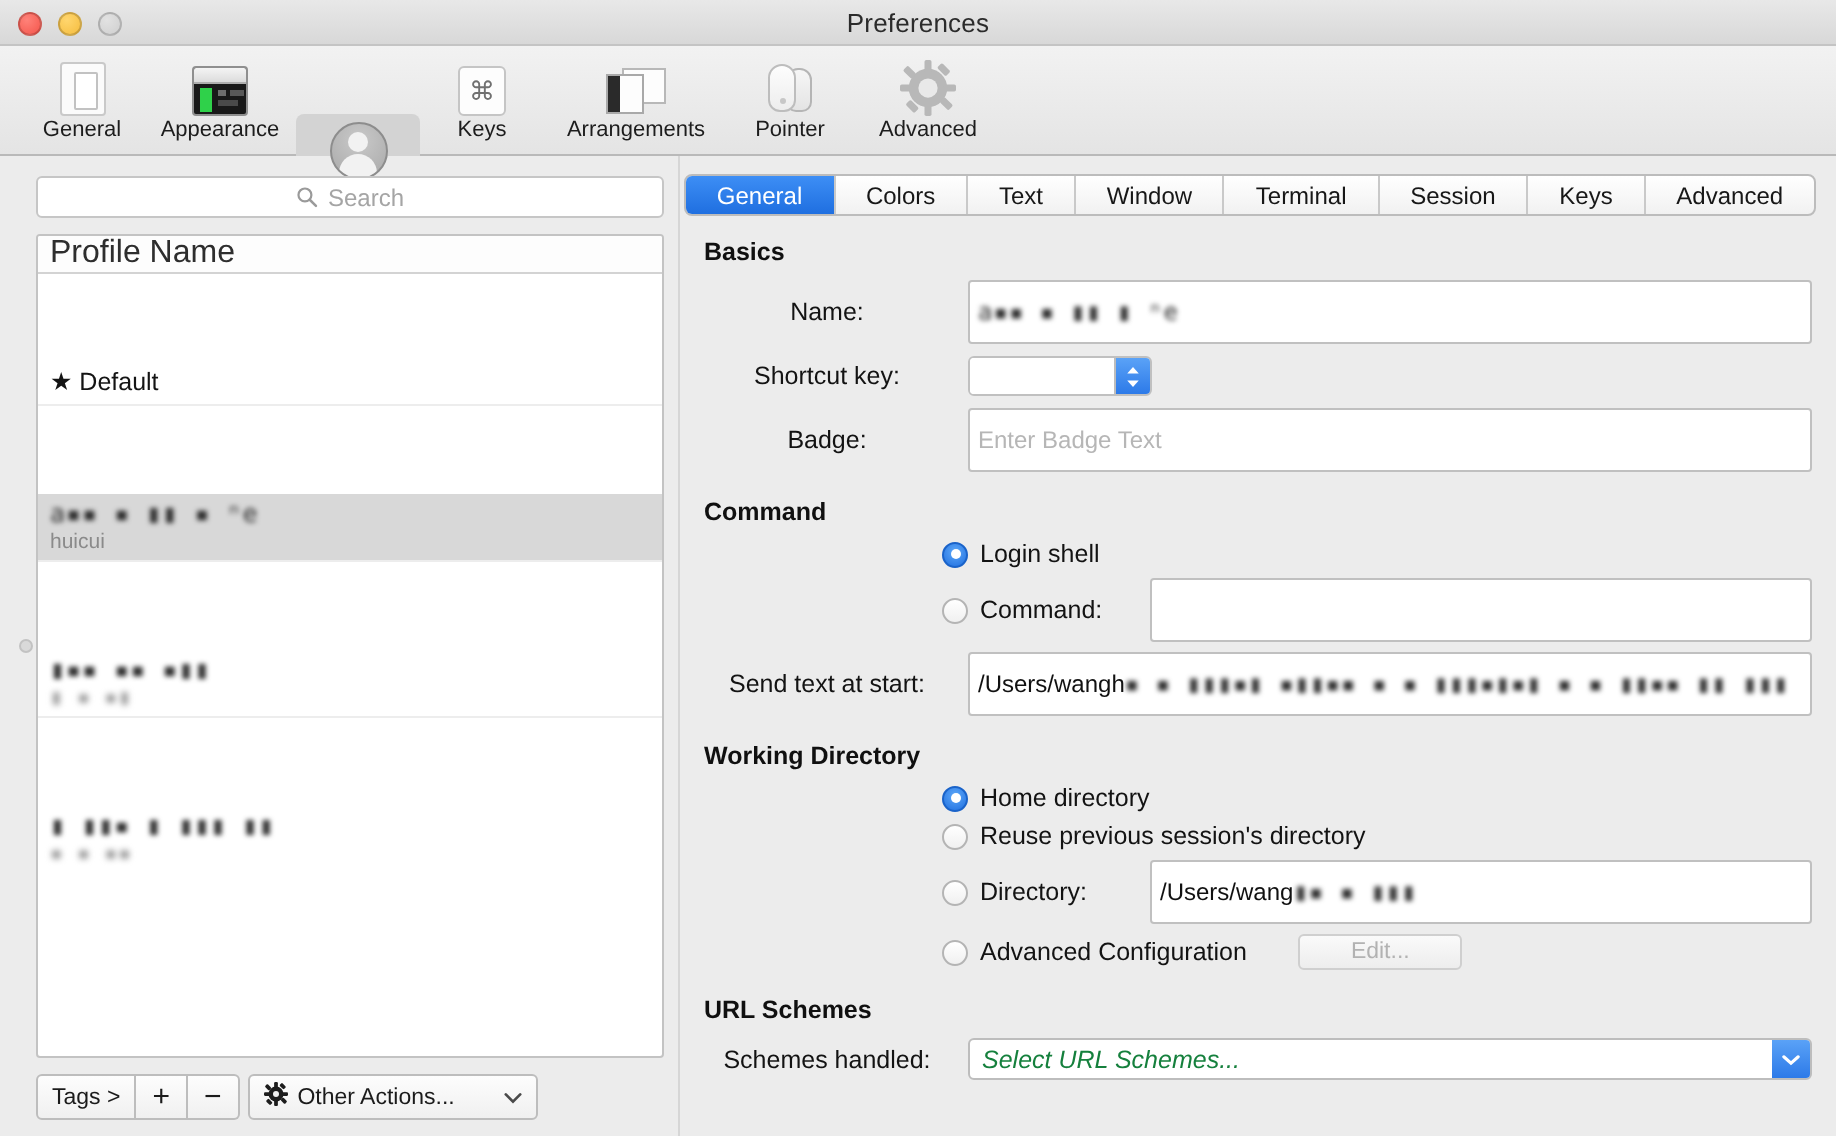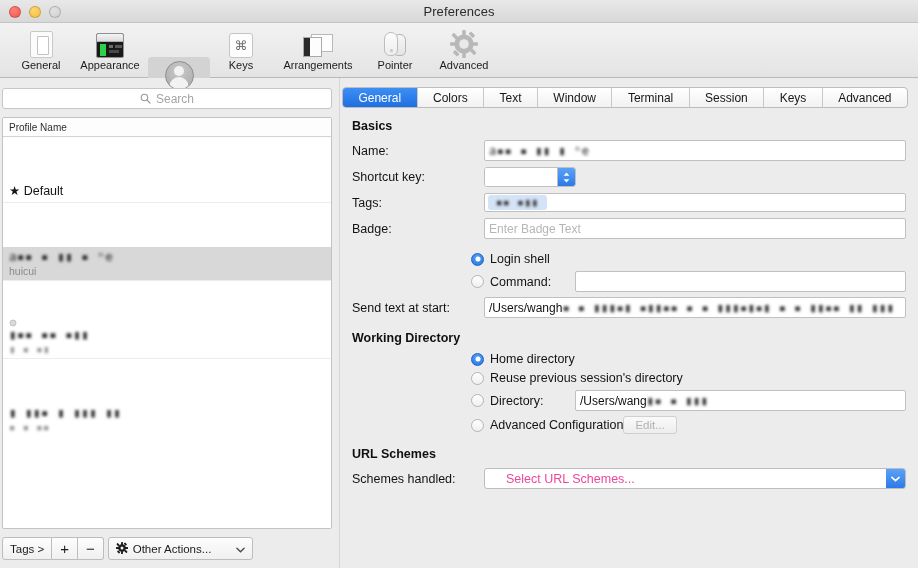--- a/index.html
+++ b/index.html
@@ -169,21 +169,21 @@
     flex: 1 1 auto;
     display: flex;
     min-height: 0;
     background: #ececec;
   }
 
   
   .left-pane {
     width: 340px;
     flex: 0 0 340px;
-    padding: 10px 8px 8px 2px;
+    padding: 10px 8px 8px 18px;
     display: flex; flex-direction: column;
     position: relative;
   }
   .search-wrap {
     height: 21px;
     background: #fff;
     border: 1px solid #c6c6c6;
     border-radius: 3px;
     display: flex; align-items: center; justify-content: center;
     gap: 5px;
@@ -201,21 +201,21 @@
     border-radius: 2px;
     overflow: hidden;
     display: flex; flex-direction: column;
   }
   .list-header {
     height: 19px;
     border-bottom: 1px solid #d3d3d3;
     background: #fdfdfd;
     display: flex; align-items: center;
     padding-left: 6px;
-    font-size: 10px; color: #2e2e2e;
+    font-size: 16px; color: #2e2e2e;
     flex: 0 0 auto;
   }
   .list-rows { flex: 1 1 auto; overflow: hidden; }
   .prow {
     padding: 2px 6px 3px 6px;
     border-bottom: 1px solid #ededed;
     cursor: default;
     margin-top: 44px;
   }
   .prow.selected { background: #d8d8d8; }
@@ -330,27 +330,27 @@
   }
   .sect + .sect { margin-top: 13px; }
 
   .frow {
     display: flex; align-items: center;
     margin-bottom: 6px;
   }
   .flabel {
     width: 132px;
     flex: 0 0 132px;
-    text-align: left;
+    text-align: center;
     padding-right: 9px;
     font-size: 12.5px; color: #131313;
     white-space: nowrap;
   }
   .tfield {
-    height: 21px;
+    height: 32px;
     background: #fff;
     border: 1px solid #c0c0c0;
     border-radius: 2px;
     font-size: 12px;
     color: #111;
     display: flex; align-items: center;
     padding: 0 4px;
     overflow: hidden;
     white-space: nowrap;
     flex: 1 1 auto;
@@ -414,42 +414,43 @@
   .radio.on:after {
     content: ""; position: absolute;
     left: 50%; top: 50%; transform: translate(-50%, -50%);
     width: 5px; height: 5px; border-radius: 50%; background: #fff;
   }
   .rlabel {
     font-size: 12.5px; color: #131313;
     margin-left: 6px; white-space: nowrap;
   }
   .ebtn {
-    margin-left: 0;
+    margin-left: 26px;
     height: 18px;
-    padding: 0 11px;
+    padding: 0 25px;
     background: linear-gradient(#fafafa, #ededed);
     border: 1px solid #cfcfcf;
     border-radius: 3px;
     font-size: 11.5px; color: #b2b2b2;
     display: flex; align-items: center;
   }
   .schemes {
     height: 21px;
     background: #fff;
     border: 1px solid #bdbdbd;
     border-radius: 3px;
     display: flex; align-items: center;
     flex: 1 1 auto;
     overflow: hidden;
   }
   .schemes .slabel {
     flex: 1 1 auto;
-    font-size: 12.5px; color: #ec4899;
-    padding-left: 21px;
+    font-size: 12.5px; color: #15803d;
+    padding-left: 6px;
+    font-style: italic;
   }
   .schemes .sarrow {
     width: 19px; flex: 0 0 19px;
     align-self: stretch;
     background: linear-gradient(#5aa2f7, #2d7ae8);
     display: flex; align-items: center; justify-content: center;
     color: #fff;
   }
   .bottom-strip {
     height: 8px; flex: 0 0 auto;
@@ -665,36 +666,29 @@
               <div class="stepper">
                 <svg width="9" height="13" viewBox="0 0 10 14">
                   <path d="M5 1.5 L8.2 5 L1.8 5 Z" fill="#fff"></path>
                   <path d="M5 12.5 L1.8 9 L8.2 9 Z" fill="#fff"></path>
                 </svg>
               </div>
             </div>
             <div style="flex:1 1 auto"></div>
           </div>
 
-          <div class="frow">
-            <div class="flabel">Tags:</div>
-            <div class="tagfield">
-              <span class="token">
-                <span class="redact mono">▪▪ ▪▮▮</span>
-              </span>
-            </div>
-          </div>
 
           <div class="frow">
             <div class="flabel">Badge:</div>
             <div class="tfield ph">Enter Badge Text</div>
           </div>
         </div>
 
         <div class="sect">
+          <div class="sect-title">Command</div>
 
           <div class="rrow">
             <div class="rind">
               <div class="radio on"></div>
             </div>
             <div class="rlabel">Login shell</div>
           </div>
 
           <div class="rrow">
             <div class="rind">

